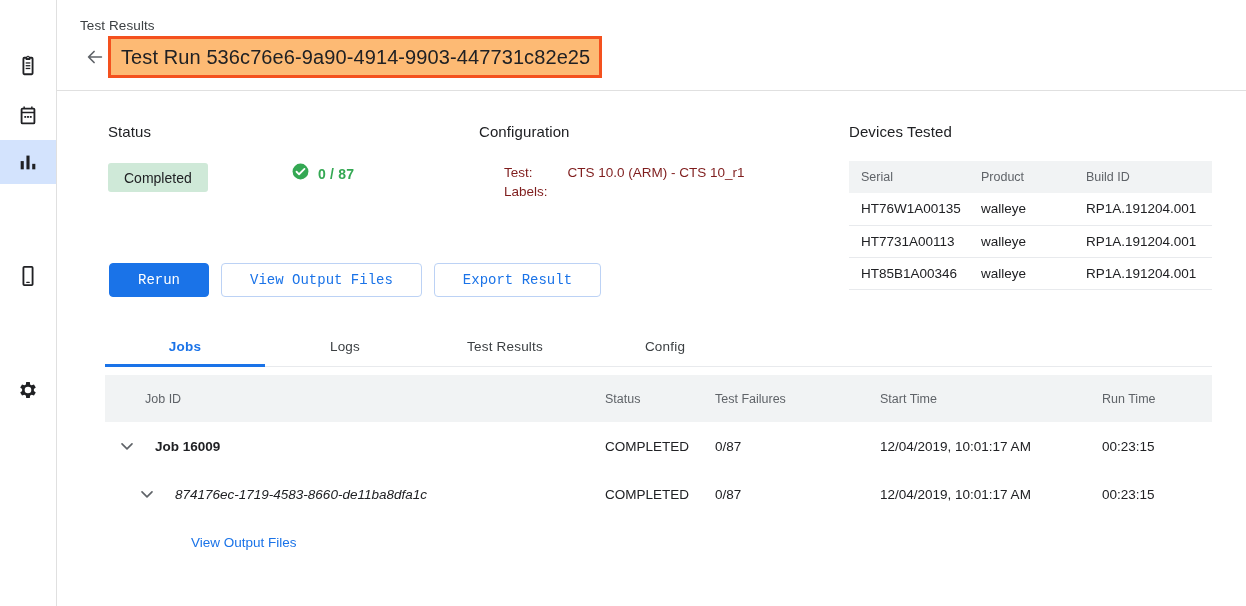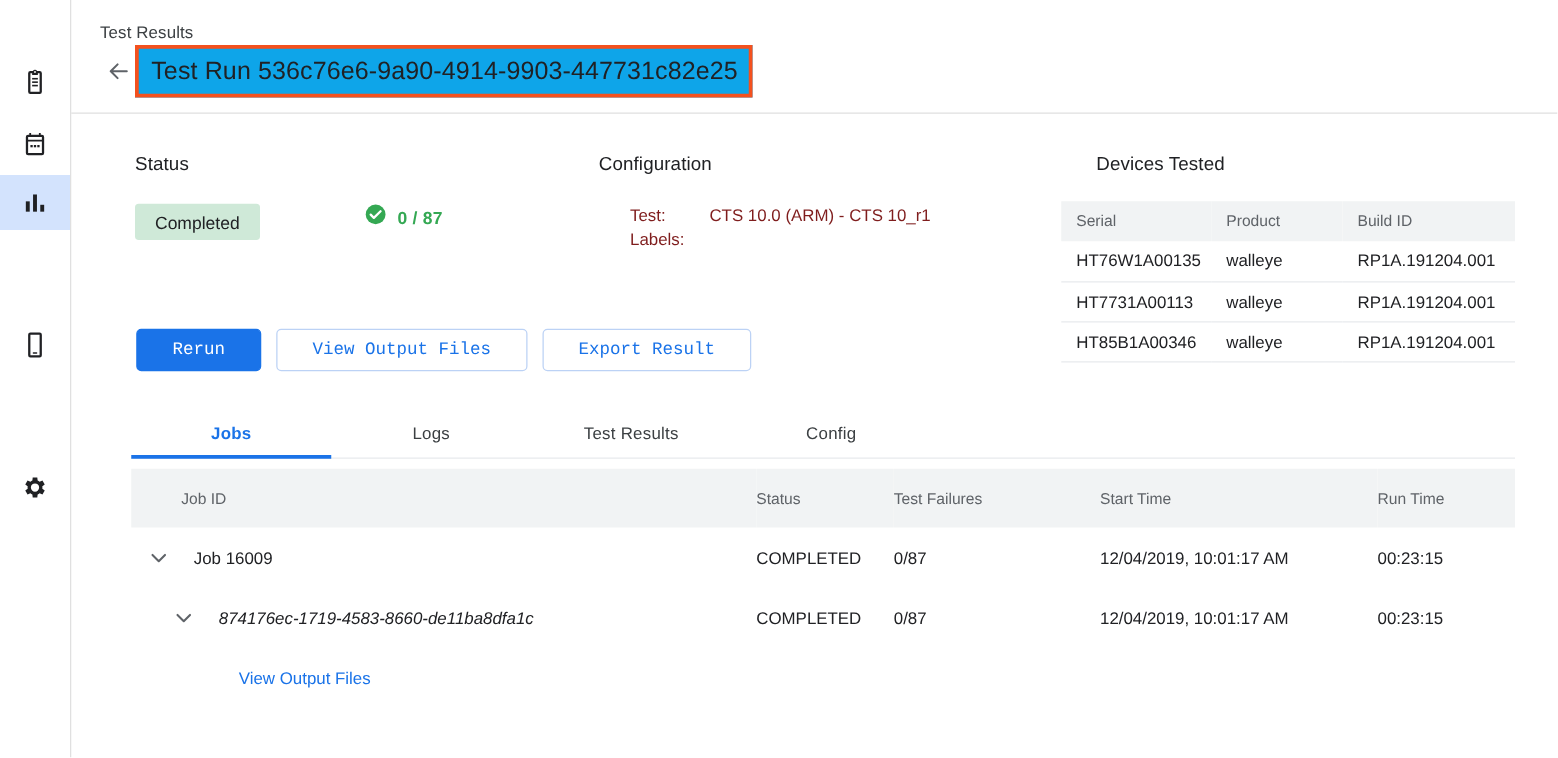--- a/index.html
+++ b/index.html
@@ -54,21 +54,21 @@
     left: 84px; top: 46px;
     width: 22px; height: 22px;
     cursor: pointer;
     color: #5f6368;
   }
   .title-highlight {
     position: absolute;
     left: 108px; top: 36px;
     width: 494px; height: 42px;
     border: 3px solid #f4511e;
-    background: #0ea5e9;
+    background: #fdba74;
     display: flex;
     align-items: center;
     padding-left: 10px;
   }
   .title-text {
     font-size: 20px;
     color: #202124;
     letter-spacing: .1px;
     white-space: nowrap;
   }
@@ -81,21 +81,21 @@
 
   
   .sec-title {
     position: absolute;
     font-size: 15px;
     color: #202124;
     letter-spacing: .1px;
   }
   #sec-status { left: 108px; top: 123px; }
   #sec-config { left: 479px; top: 123px; }
-  #sec-devices { left: 849px; top: 123px; margin-left: 28px; }
+  #sec-devices { left: 849px; top: 123px; }
 
   
   .status-badge {
     position: absolute;
     left: 108px; top: 163px;
     height: 29px;
     padding: 0 16px;
     background: #cfe9d8;
     border-radius: 3px;
     display: flex;
@@ -241,21 +241,21 @@
     white-space: nowrap;
     vertical-align: middle;
   }
   .c-jobid  { width: 500px; }
   .c-status { width: 110px; }
   .c-fail   { width: 165px; }
   .c-start  { width: 222px; }
   .c-run    { width: 110px; }
 
   .jobid-cell { display: flex; align-items: center; }
-  .jobid-cell.lvl1 { padding-left: 12px; }
+  .jobid-cell.lvl1 { padding-left: 12px; font-weight: bold; }
   .jobid-cell.lvl2 { padding-left: 32px; font-style: italic; }
   .chev {
     width: 20px; height: 20px;
     color: #5f6368;
     flex: 0 0 20px;
     margin-right: 18px;
     cursor: pointer;
   }
   .link {
     color: #1a73e8;

